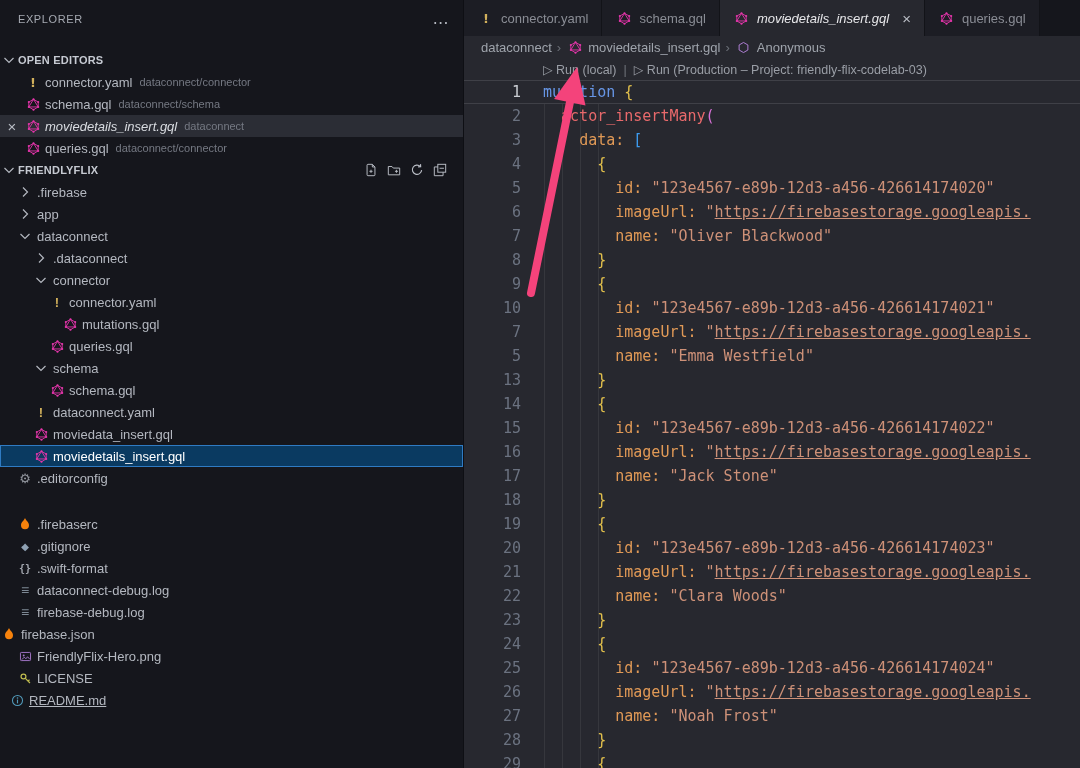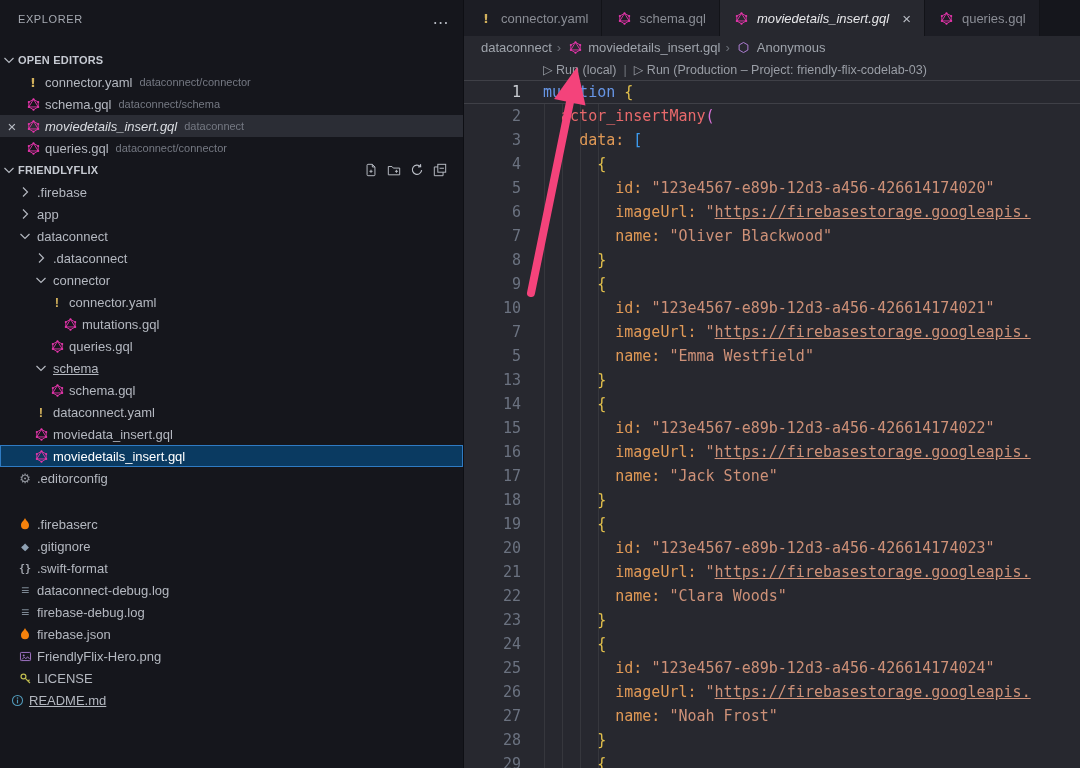--- a/index.html
+++ b/index.html
@@ -283,21 +283,21 @@
                 <circle cx="2.2" cy="5" r="1.3"></circle>
                 <circle cx="13.8" cy="5" r="1.3"></circle>
                 <circle cx="2.2" cy="11" r="1.3"></circle>
                 <circle cx="13.8" cy="11" r="1.3"></circle>
                 <circle cx="8" cy="14.4" r="1.3"></circle>
               </g>
             </svg>
           </span>
           <span class="label">queries.gql</span>
         </div>
-        <div class="tree-row" style="padding-left: 32px; text-decoration: underline;">
+        <div class="tree-row" style="padding-left: 32px;">
           <span class="slot">
             <svg width="16" height="16" viewBox="0 0 16 16">
               <path d="M3.5 6l4.5 4.5L12.5 6" fill="none" stroke="currentColor" stroke-width="1.2"></path>
             </svg>
           </span>
           <span class="label">schema</span>
         </div>
         <div class="tree-row" style="padding-left: 48px;">
           <span class="slot">
             <svg width="13" height="13" viewBox="0 0 16 16">
@@ -392,21 +392,21 @@
             <span class="g-log">≡</span>
           </span>
           <span class="label">dataconnect-debug.log</span>
         </div>
         <div class="tree-row" style="padding-left: 16px;">
           <span class="slot">
             <span class="g-log">≡</span>
           </span>
           <span class="label">firebase-debug.log</span>
         </div>
-        <div class="tree-row" style="padding-left: 16px;">
+        <div class="tree-row" style="">
           <span class="slot">
             <svg width="12" height="14" viewBox="0 0 12 14">
               <path d="M6 .8C6.5 3.6 10 4.9 10 8.2a4 4 0 11-8 0C2 4.9 5.5 3.6 6 .8z" fill="#f6820c"></path>
             </svg>
           </span>
           <span class="label">firebase.json</span>
         </div>
         <div class="tree-row" style="padding-left: 16px;">
           <span class="slot">
             <svg width="13" height="13" viewBox="0 0 16 16">

